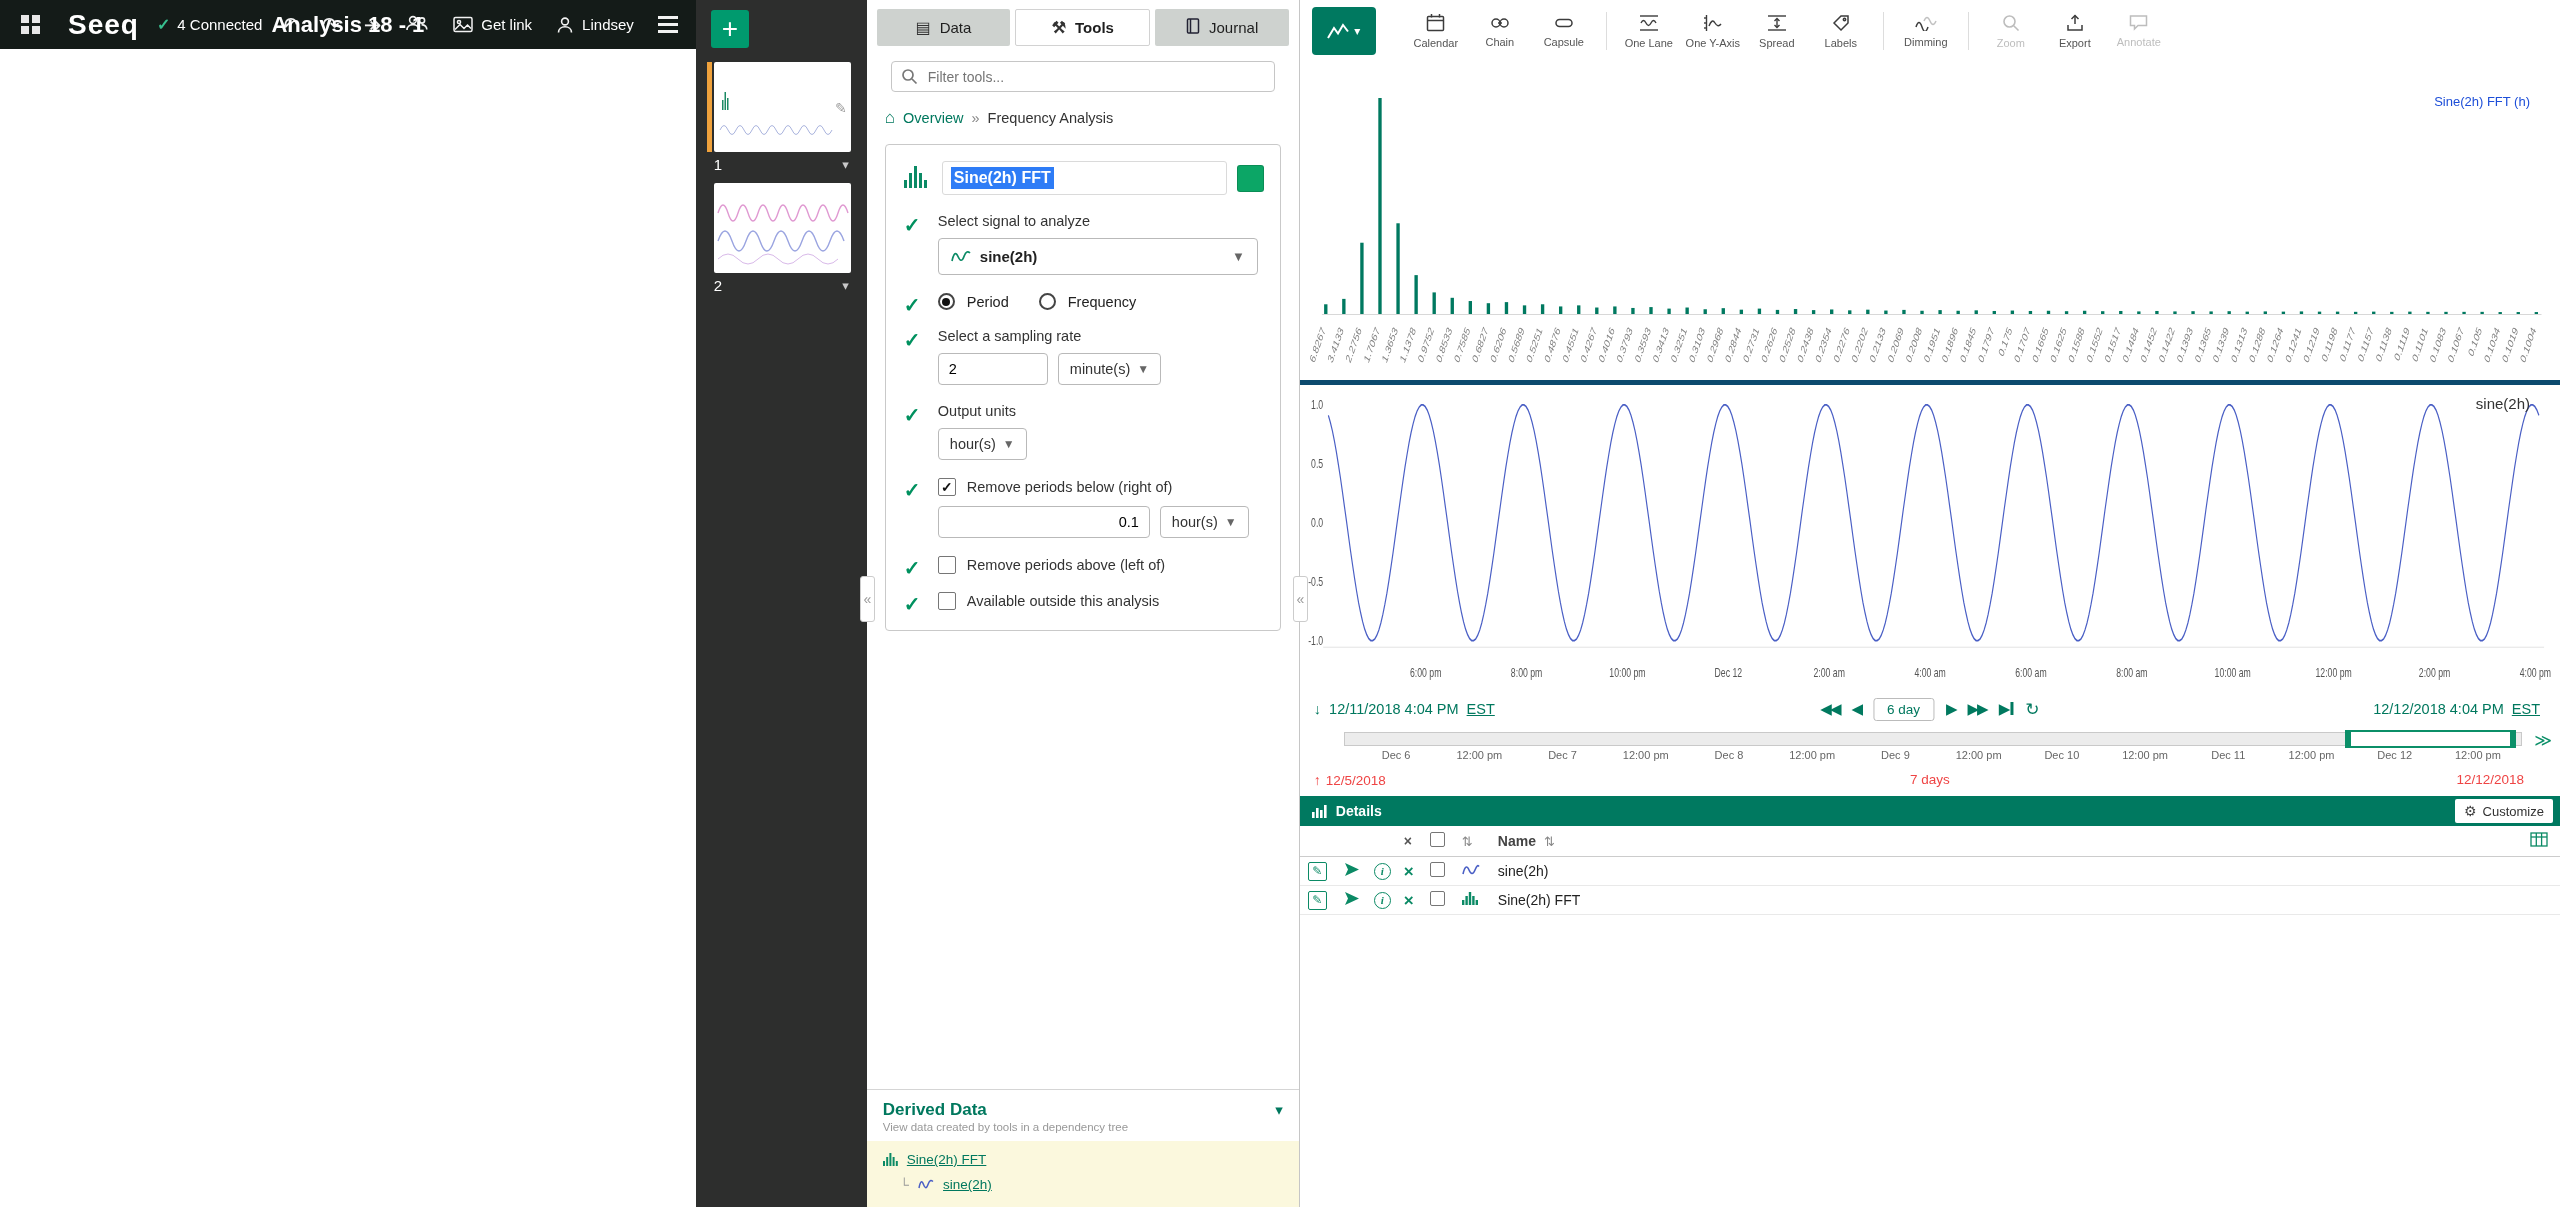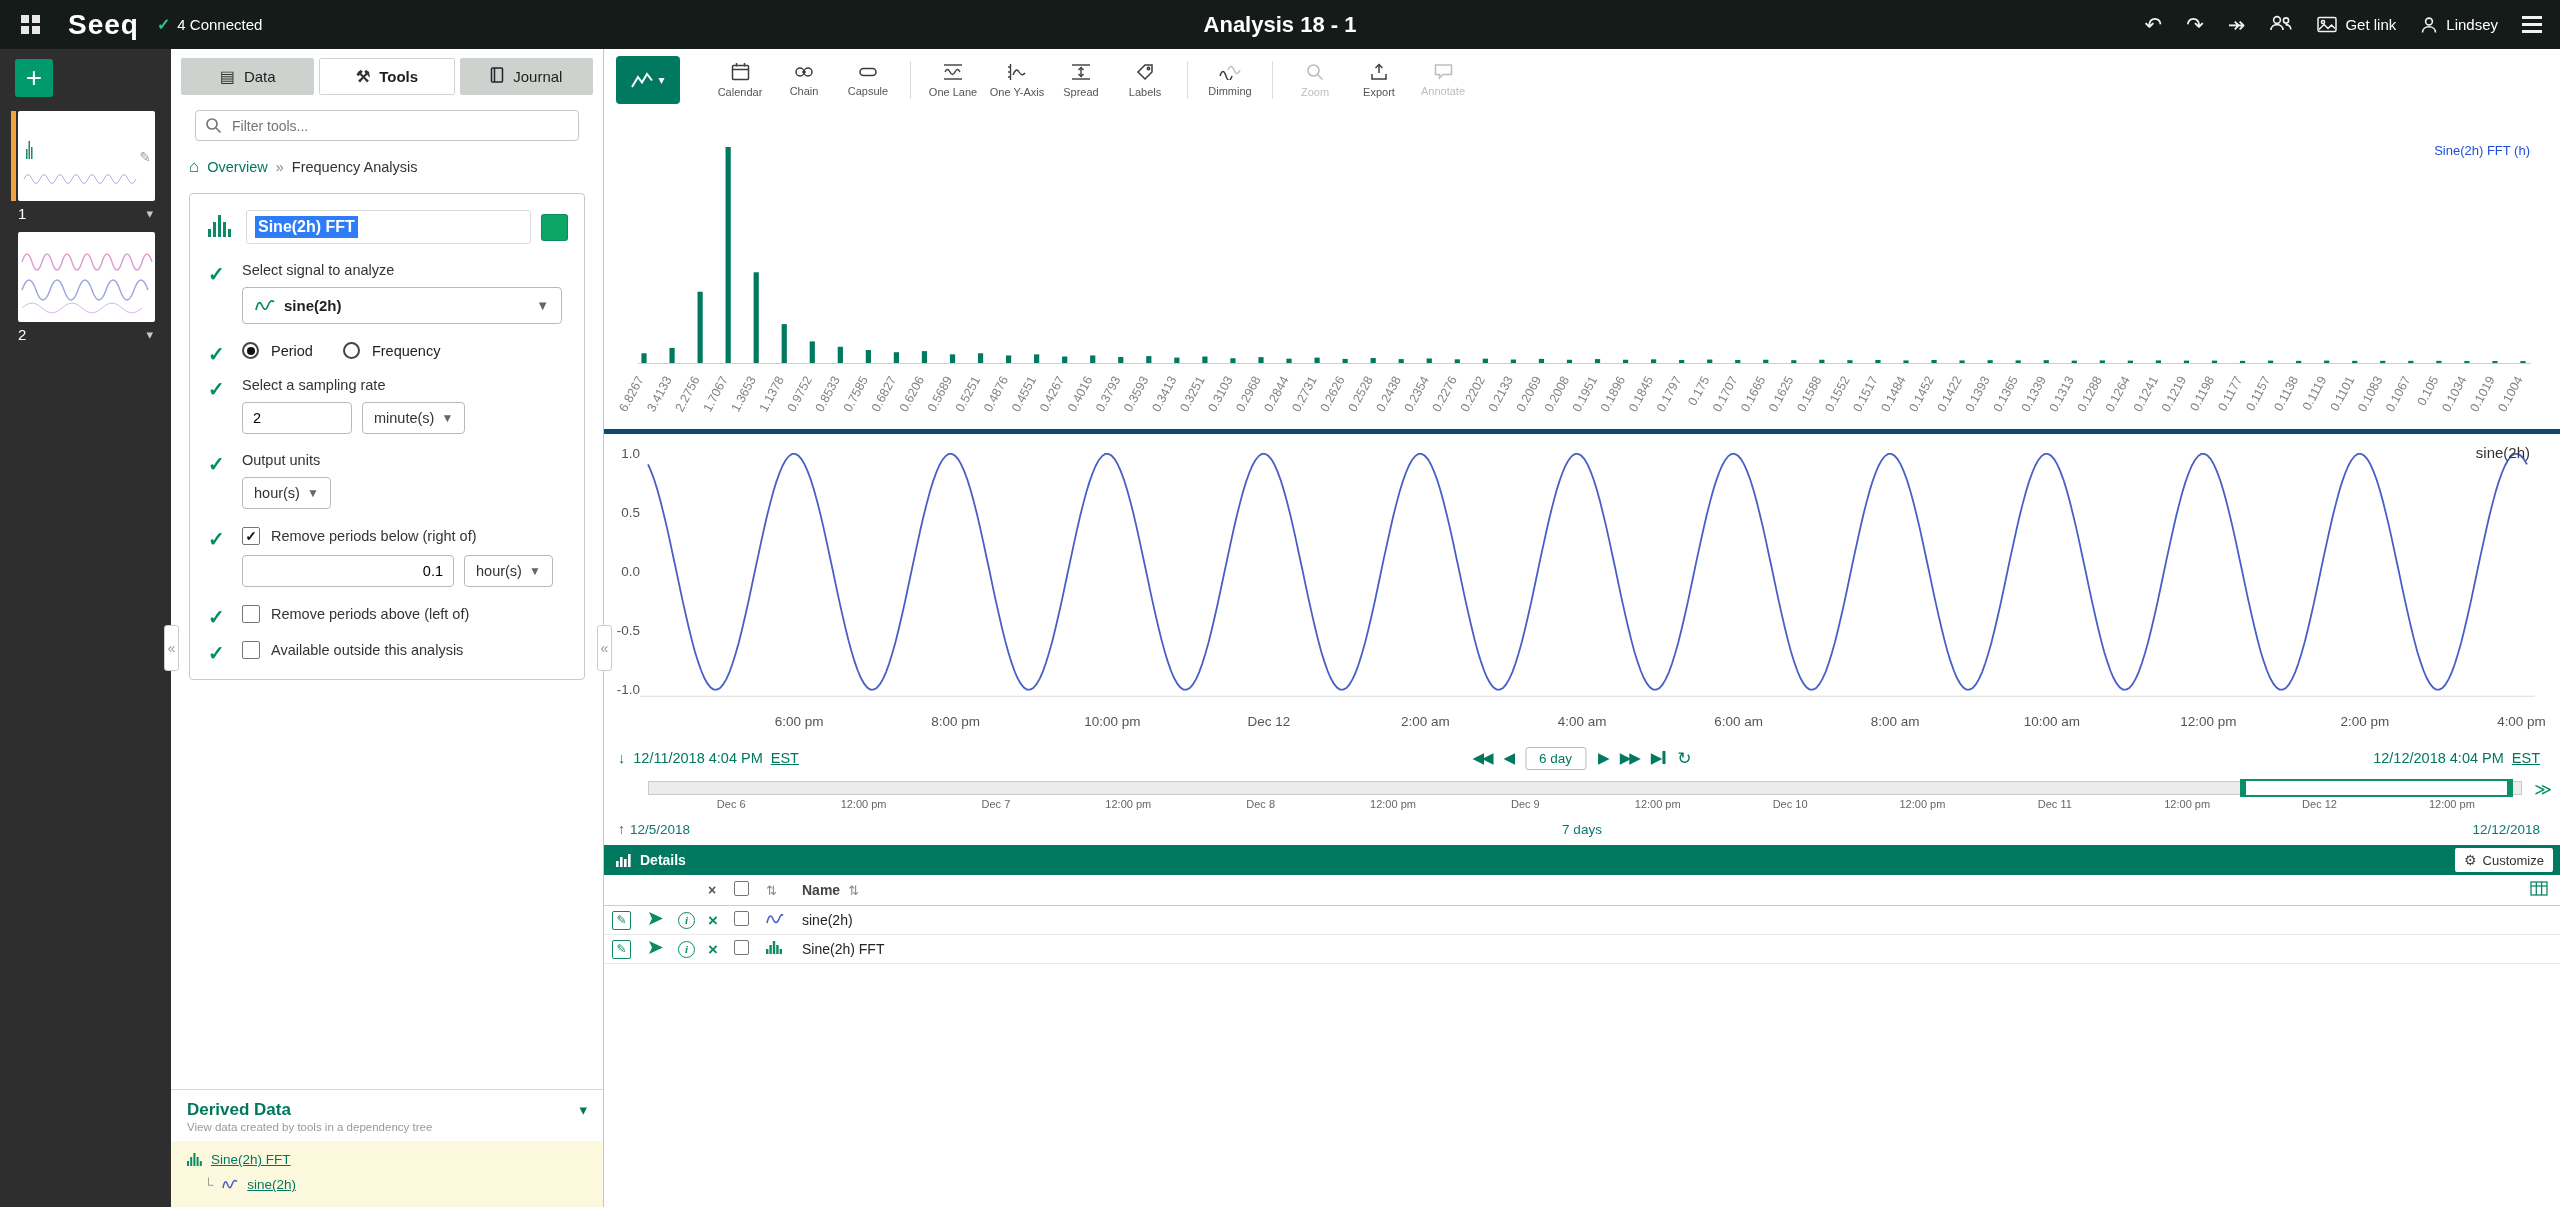--- a/index.html
+++ b/index.html
@@ -1,18 +1,18 @@
 <!DOCTYPE html>
 <html><head>
 <meta charset="utf-8">
 <style>
   *{box-sizing:border-box;margin:0;padding:0}
   html,body{width:2560px;height:1207px;overflow:hidden}
   body{font-family:"Liberation Sans",sans-serif;background:#fff;color:#222;font-size:14.5px}
-  .app{display:flex;flex-direction:column;height:100%}
+  .app{display:flex;flex-direction:row;height:100%}
 
   
   .topbar{height:49px;background:#141b18;display:flex;align-items:center;color:#fff;padding:0 18px 0 10px;gap:18px;position:relative;flex-shrink:0}
   .apps-btn{width:40px;height:40px;display:flex;align-items:center;justify-content:center;cursor:pointer}
   .grid-icon{display:grid;grid-template-columns:8px 8px;grid-gap:3px}
   .grid-icon i{width:8px;height:8px;background:#e8e8e8;display:block}
   .logo{font-size:28px;font-weight:bold;letter-spacing:1px}
   .connected{display:flex;align-items:center;gap:7px;font-size:15px}
   .chk{color:#37c08f;font-weight:bold;font-size:16px}
   .tb-title{position:absolute;left:50%;top:50%;transform:translate(-50%,-50%);font-weight:bold;font-size:22px}
@@ -119,21 +119,21 @@
 
   .tl-zone{margin:6px 38px 0 44px;position:relative;flex-shrink:0}
   .tl-track{height:14px;background:#ececec;border:1px solid #c9c9c9;position:relative;cursor:pointer}
   .tl-sel{position:absolute;top:-3px;bottom:-3px;background:#fff;border:2px solid #0b8f68}
   .tl-sel:before,.tl-sel:after{content:"";position:absolute;top:-1px;bottom:-1px;width:5px;background:#0b8f68}
   .tl-sel:before{left:-1px}
   .tl-sel:after{right:-1px}
   .tl-ticks{position:relative;height:20px;font-size:11px;color:#666;margin-top:3px}
   .tl-ticks span{position:absolute;transform:translateX(-50%);white-space:nowrap}
   .fisheye{position:absolute;right:-30px;top:-2px;color:#0b8f68;font-size:17px;cursor:pointer}
-  .tl-foot{display:flex;align-items:flex-end;padding:3px 20px 4px 14px;font-size:13.5px;color:#0f766e;position:relative;flex-shrink:0}
+  .tl-foot{display:flex;align-items:flex-start;padding:3px 36px 4px 14px;font-size:13.5px;color:#ef4444;position:relative;flex-shrink:0}
   .tl-foot .ctr{position:absolute;left:50%;transform:translateX(-50%)}
   .tl-foot .right{margin-left:auto}
   .uparrow{margin-right:5px;font-size:14px}
 
   
   .details{margin-top:4px;flex-shrink:0}
   .dhead{height:30px;background:#007960;color:#fff;display:flex;align-items:center;gap:9px;padding:0 7px 0 12px;font-size:14px;font-weight:bold}
   .cust{margin-left:auto;height:24px;background:#fff;border-radius:2px;color:#333;font-weight:normal;font-size:13px;display:flex;align-items:center;gap:6px;padding:0 9px;cursor:pointer}
   .thead{display:flex;align-items:center;height:31px;border-bottom:1px solid #ccc;font-size:14px;color:#444;position:relative;padding-left:8px}
   .trow{display:flex;align-items:center;height:29px;border-bottom:1px solid #e9e9e9;font-size:14px;color:#222;padding-left:8px}

